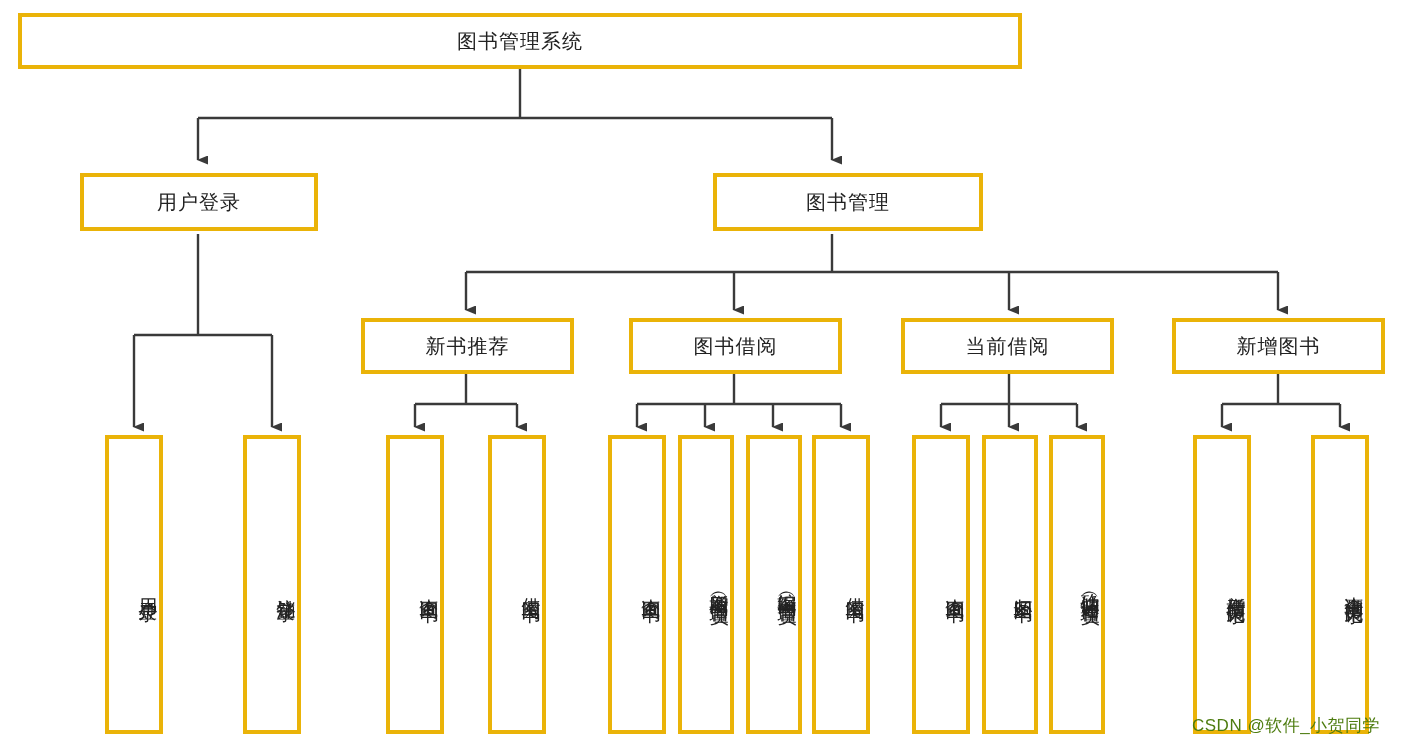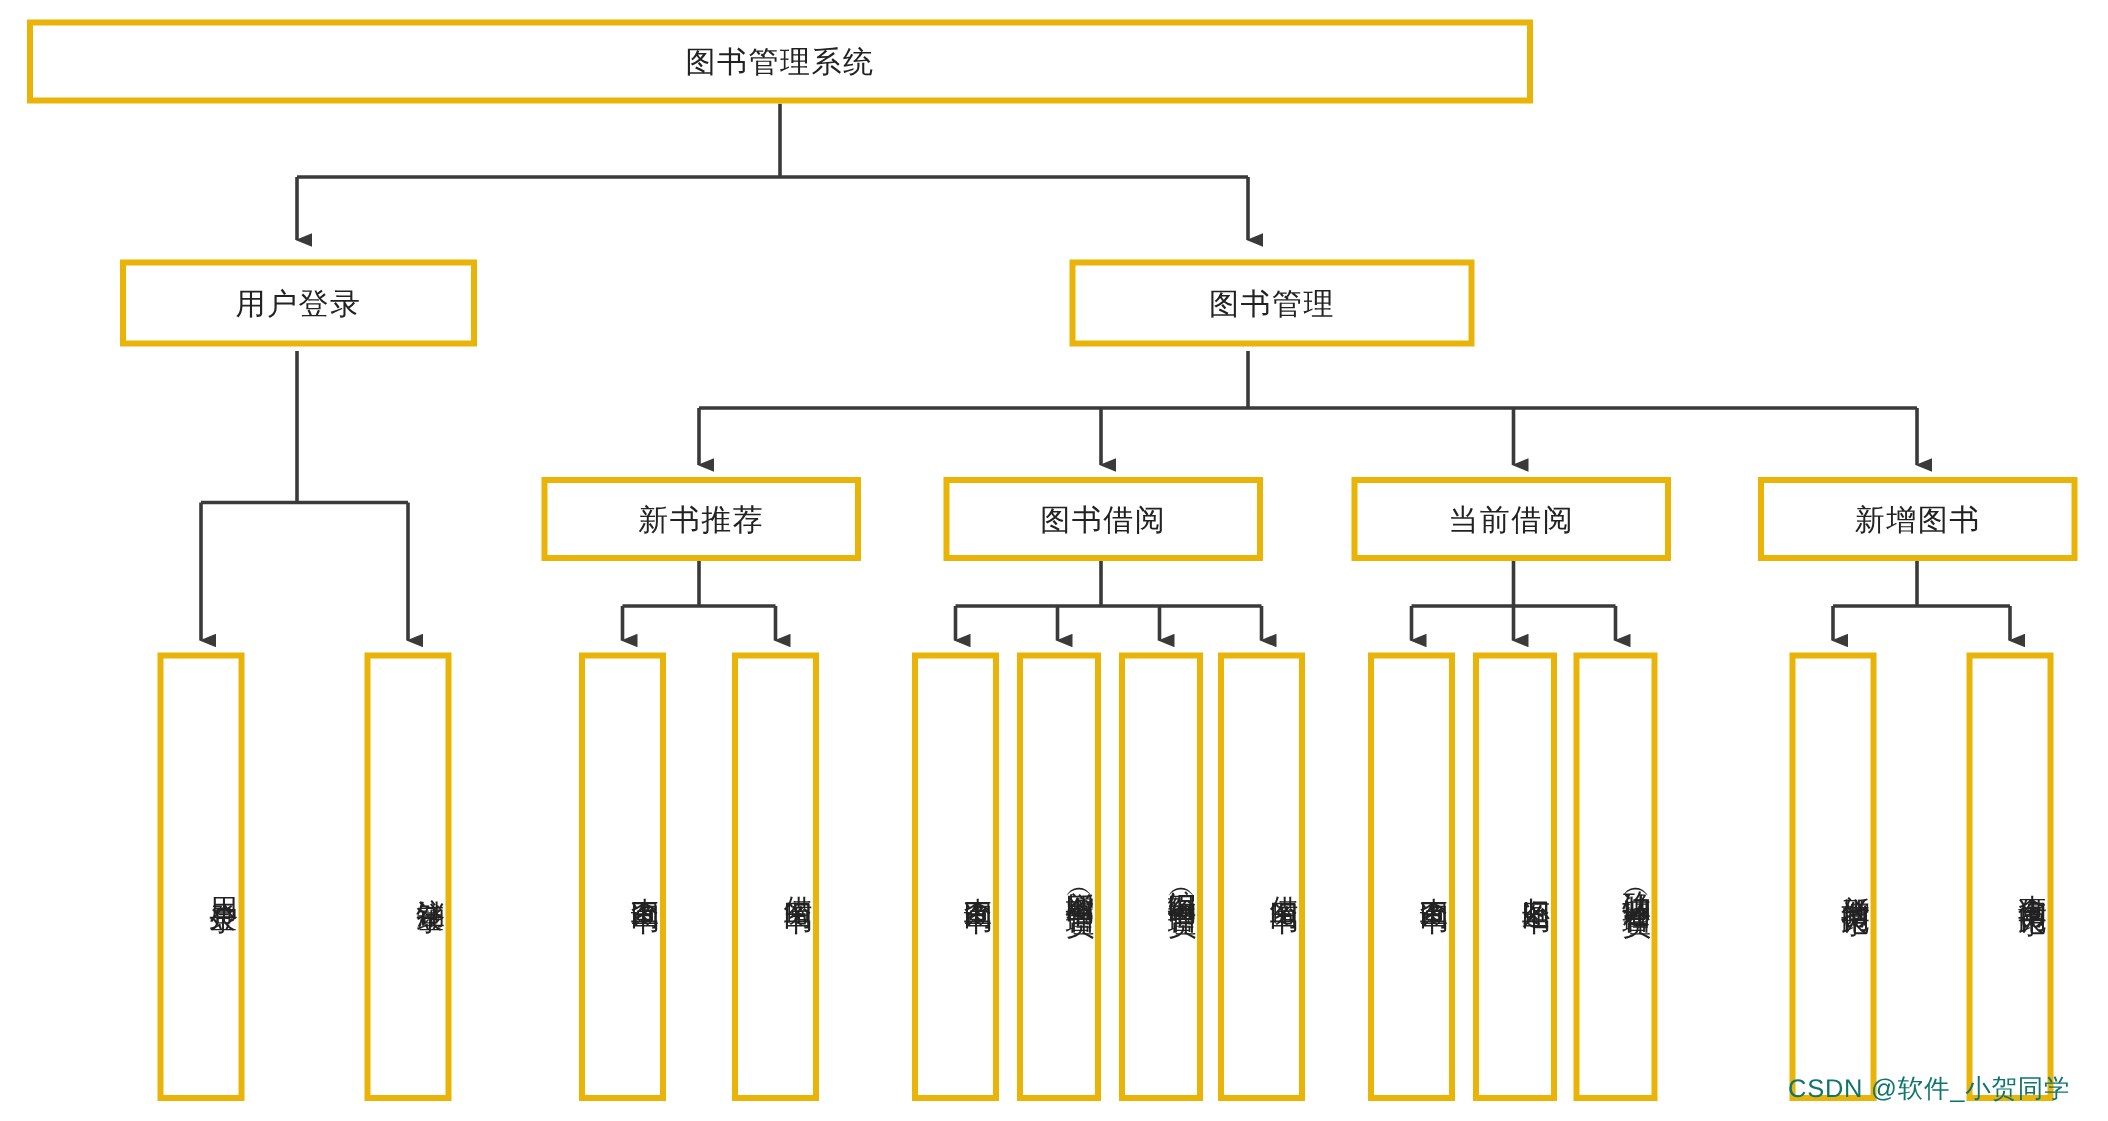--- a/index.html
+++ b/index.html
@@ -9,21 +9,21 @@
   svg.wires{position:absolute;left:0;top:0;width:1405px;height:747px;}
   .node{position:absolute;box-sizing:border-box;background:#ffffff;
         border:4px solid #eab308;display:flex;align-items:center;
         justify-content:center;color:#222;}
   .node.h{font-size:20px;letter-spacing:1px;}
   .node.v{writing-mode:vertical-rl;text-orientation:upright;
           font-size:19px;line-height:1.18;letter-spacing:2px;
           padding-top:4px;align-items:flex-start;justify-content:center;}
   .node .lbl{display:block;white-space:nowrap;}
   .watermark{position:absolute;left:1192px;top:714px;font-size:17px;
-             color:#0f766e;letter-spacing:.5px;white-space:nowrap;}
+             color:#4d7c0f;letter-spacing:.5px;white-space:nowrap;}
 </style>
 </head>
 <body>
 
 <div id="diagram-root">
 
   <svg class="wires" viewBox="0 0 1405 747" xmlns="http://www.w3.org/2000/svg">
     <defs>
       <marker id="arrow" markerWidth="9" markerHeight="11" refX="4.5" refY="10" orient="auto" markerUnits="userSpaceOnUse">
         <path d="M0,0 L9,0 L4.5,11 Z" fill="#3a3a3a"></path>

